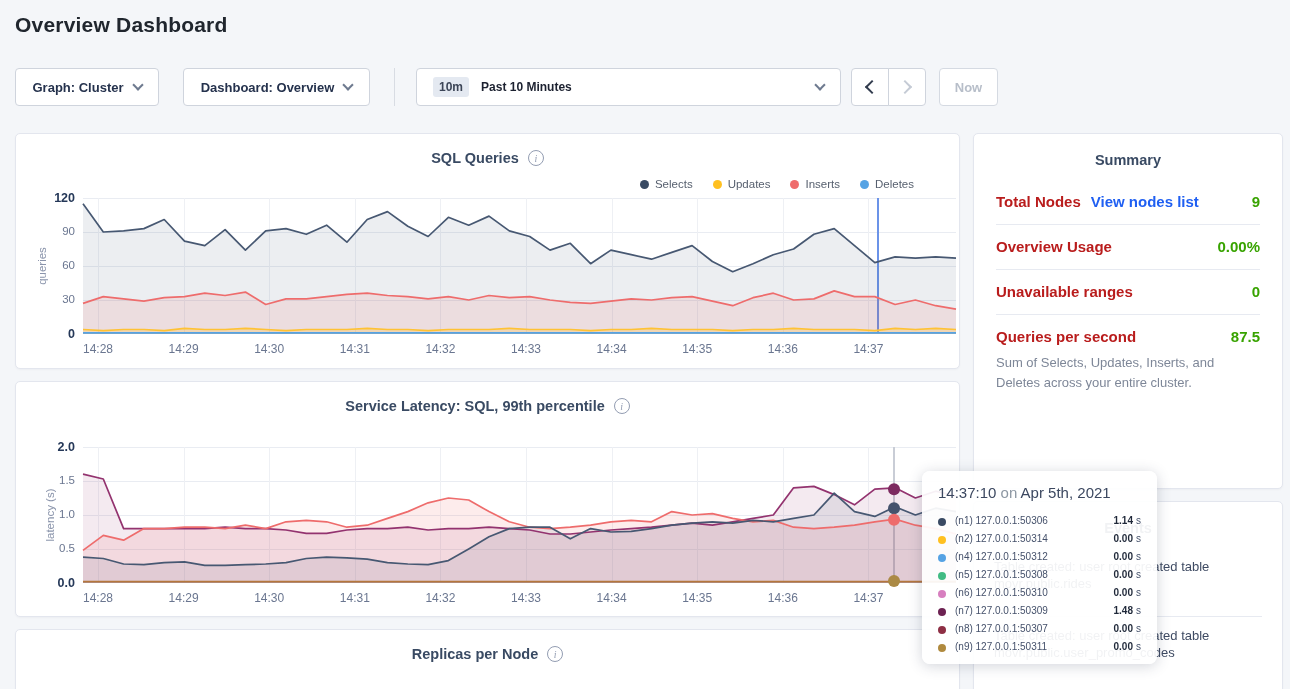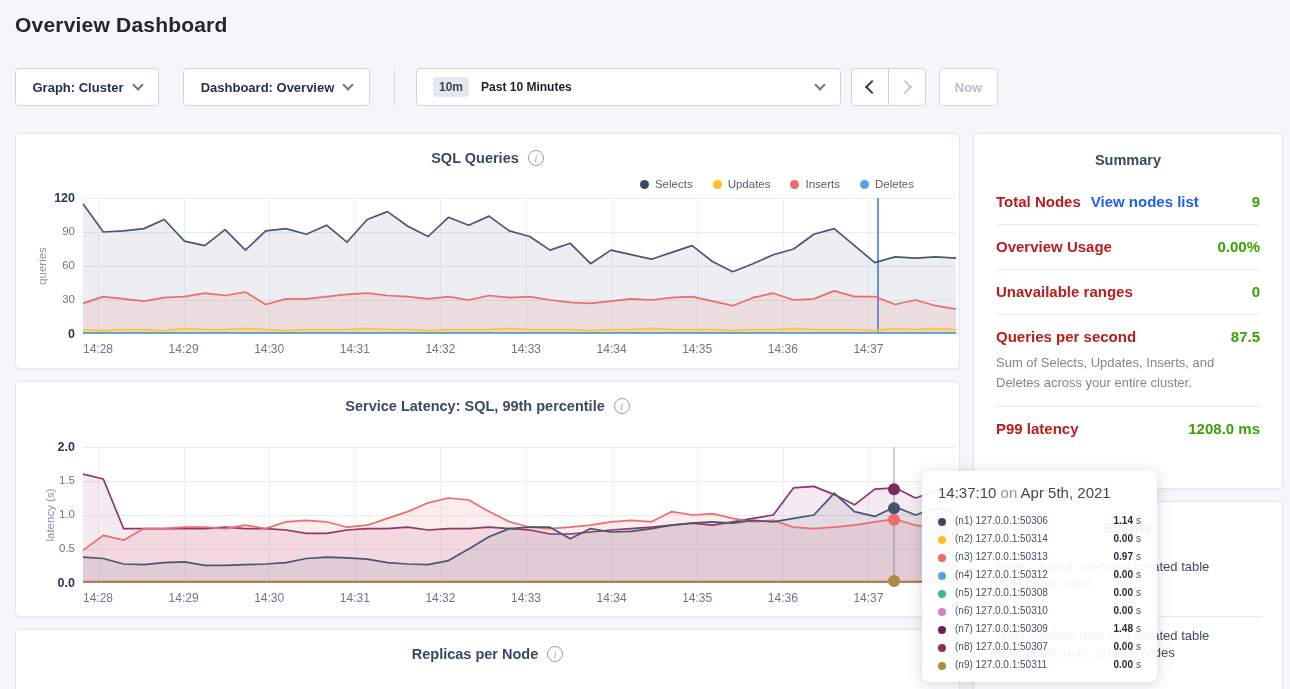--- a/index.html
+++ b/index.html
@@ -275,26 +275,20 @@
             <span class="sum-value">0</span>
           </div>
         </div>
         <div class="sum-row">
           <div class="sum-head">
             <span class="sum-label">Queries per second</span>
             <span class="sum-value">87.5</span>
           </div>
           <div class="sum-desc">Sum of Selects, Updates, Inserts, and Deletes across your entire cluster.</div>
         </div>
-        <div class="sum-row">
-          <div class="sum-head">
-            <span class="sum-label">P99 latency</span>
-            <span class="sum-value">1208.0 ms</span>
-          </div>
-        </div>
       </div>
   </section>
 
   <section class="panel" id="panel-events">
     <div class="panel-heading">Events</div>
     <div id="events-list">
         <div class="event-item">
           <div class="event-text">Table created: user root created table movr.public.rides</div>
         </div>
         <div class="event-item">
@@ -314,25 +308,20 @@
           <span class="tt-dot" style="background: rgb(57, 74, 99);"></span>
           <span class="tt-label">(n1) 127.0.0.1:50306</span>
           <span class="tt-value">1.14<span class="tt-unit">s</span></span>
         </div>
         <div class="tooltip-row">
           <span class="tt-dot" style="background: rgb(255, 192, 32);"></span>
           <span class="tt-label">(n2) 127.0.0.1:50314</span>
           <span class="tt-value">0.00<span class="tt-unit">s</span></span>
         </div>
         <div class="tooltip-row">
-          <span class="tt-dot" style="background: rgb(239, 108, 108);"></span>
-          <span class="tt-label">(n3) 127.0.0.1:50313</span>
-          <span class="tt-value">0.97<span class="tt-unit">s</span></span>
-        </div>
-        <div class="tooltip-row">
           <span class="tt-dot" style="background: rgb(86, 163, 228);"></span>
           <span class="tt-label">(n4) 127.0.0.1:50312</span>
           <span class="tt-value">0.00<span class="tt-unit">s</span></span>
         </div>
         <div class="tooltip-row">
           <span class="tt-dot" style="background: rgb(65, 187, 131);"></span>
           <span class="tt-label">(n5) 127.0.0.1:50308</span>
           <span class="tt-value">0.00<span class="tt-unit">s</span></span>
         </div>
         <div class="tooltip-row">

